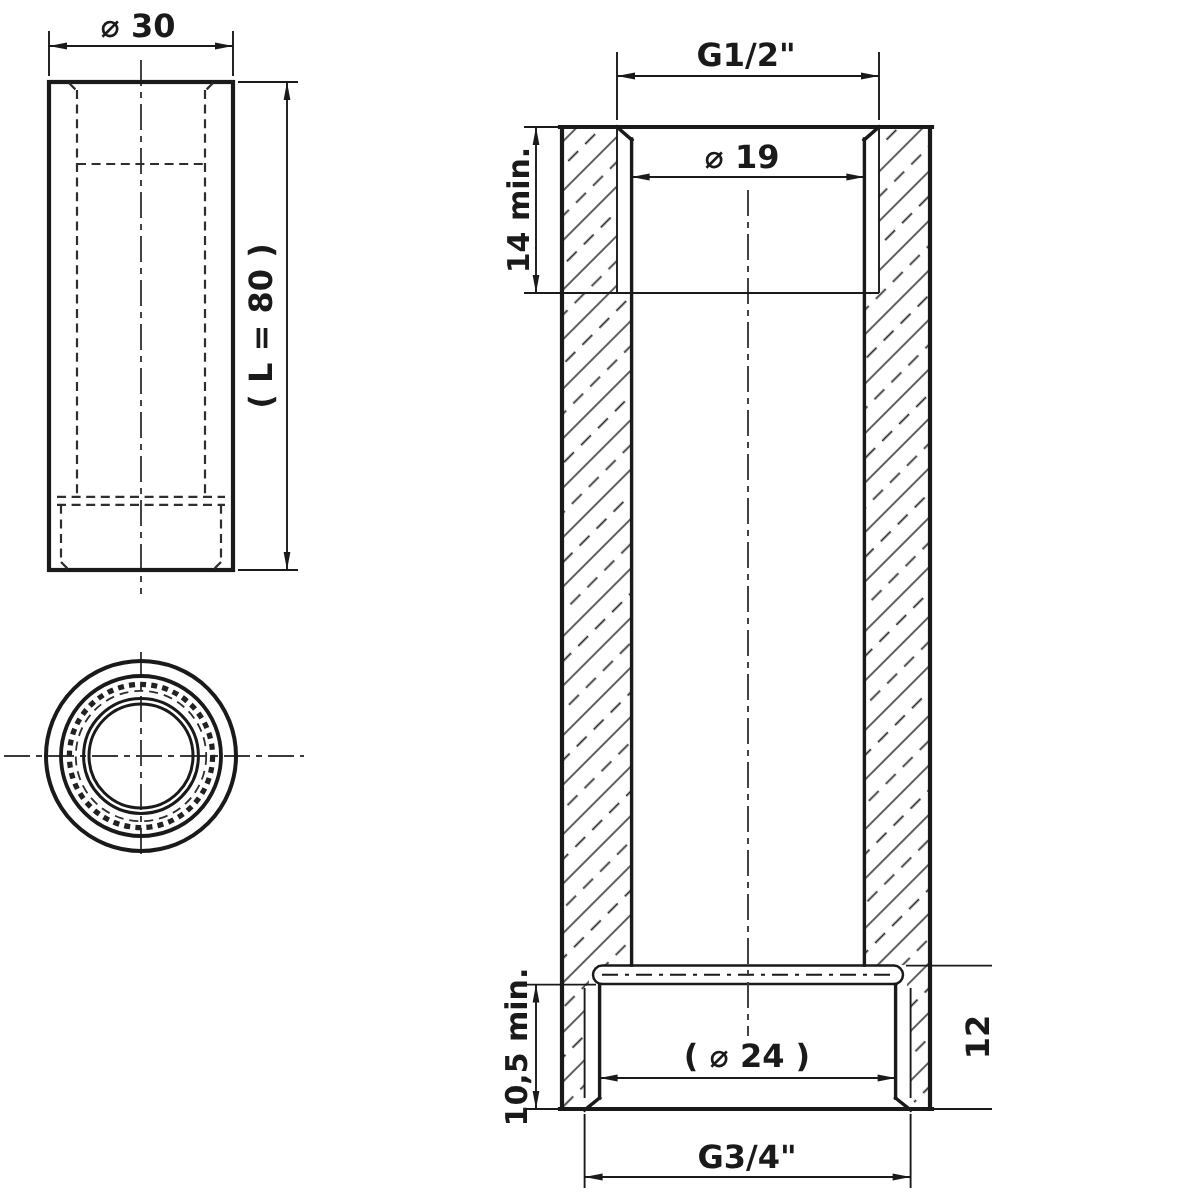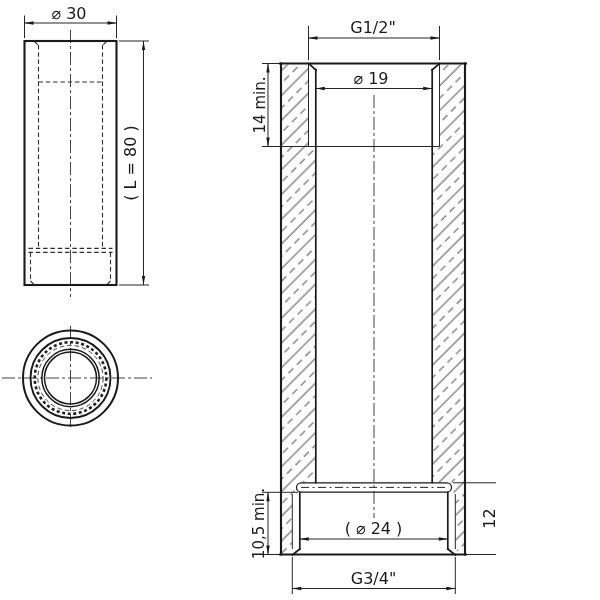--- a/index.html
+++ b/index.html
@@ -1,16 +1,16 @@
 <!DOCTYPE html>
 <html><head>
 <meta charset="utf-8">
 <style>
   html,body{margin:0;padding:0;background:#ffffff;}
-  #stage{position:relative;width:496px;height:600px;background:#ffffff;overflow:hidden;}
+  #stage{position:relative;width:496px;height:600px;background:#ffffff;overflow:hidden;font-weight:bold;}
   svg{display:block;}
   text{font-family:"DejaVu Sans","Liberation Sans",sans-serif;fill:#1a1a1a;}
   .dimtxt{font-size:16px;}
   .dimtxt-sm{font-size:15px;}
   .thick{stroke:#1a1a1a;stroke-width:2.1;fill:none;stroke-linecap:square;}
   .med{stroke:#1a1a1a;stroke-width:1.7;fill:none;stroke-linecap:square;}
   .thin{stroke:#1a1a1a;stroke-width:0.95;fill:none;stroke-linecap:butt;}
   .hid{stroke:#2e2e2e;stroke-width:1.1;fill:none;stroke-dasharray:4.5 2.8;}
   .cl{stroke:#3a3a3a;stroke-width:0.95;fill:none;stroke-dasharray:13 3 3 3;}
   .arr{fill:#1a1a1a;stroke:none;}

